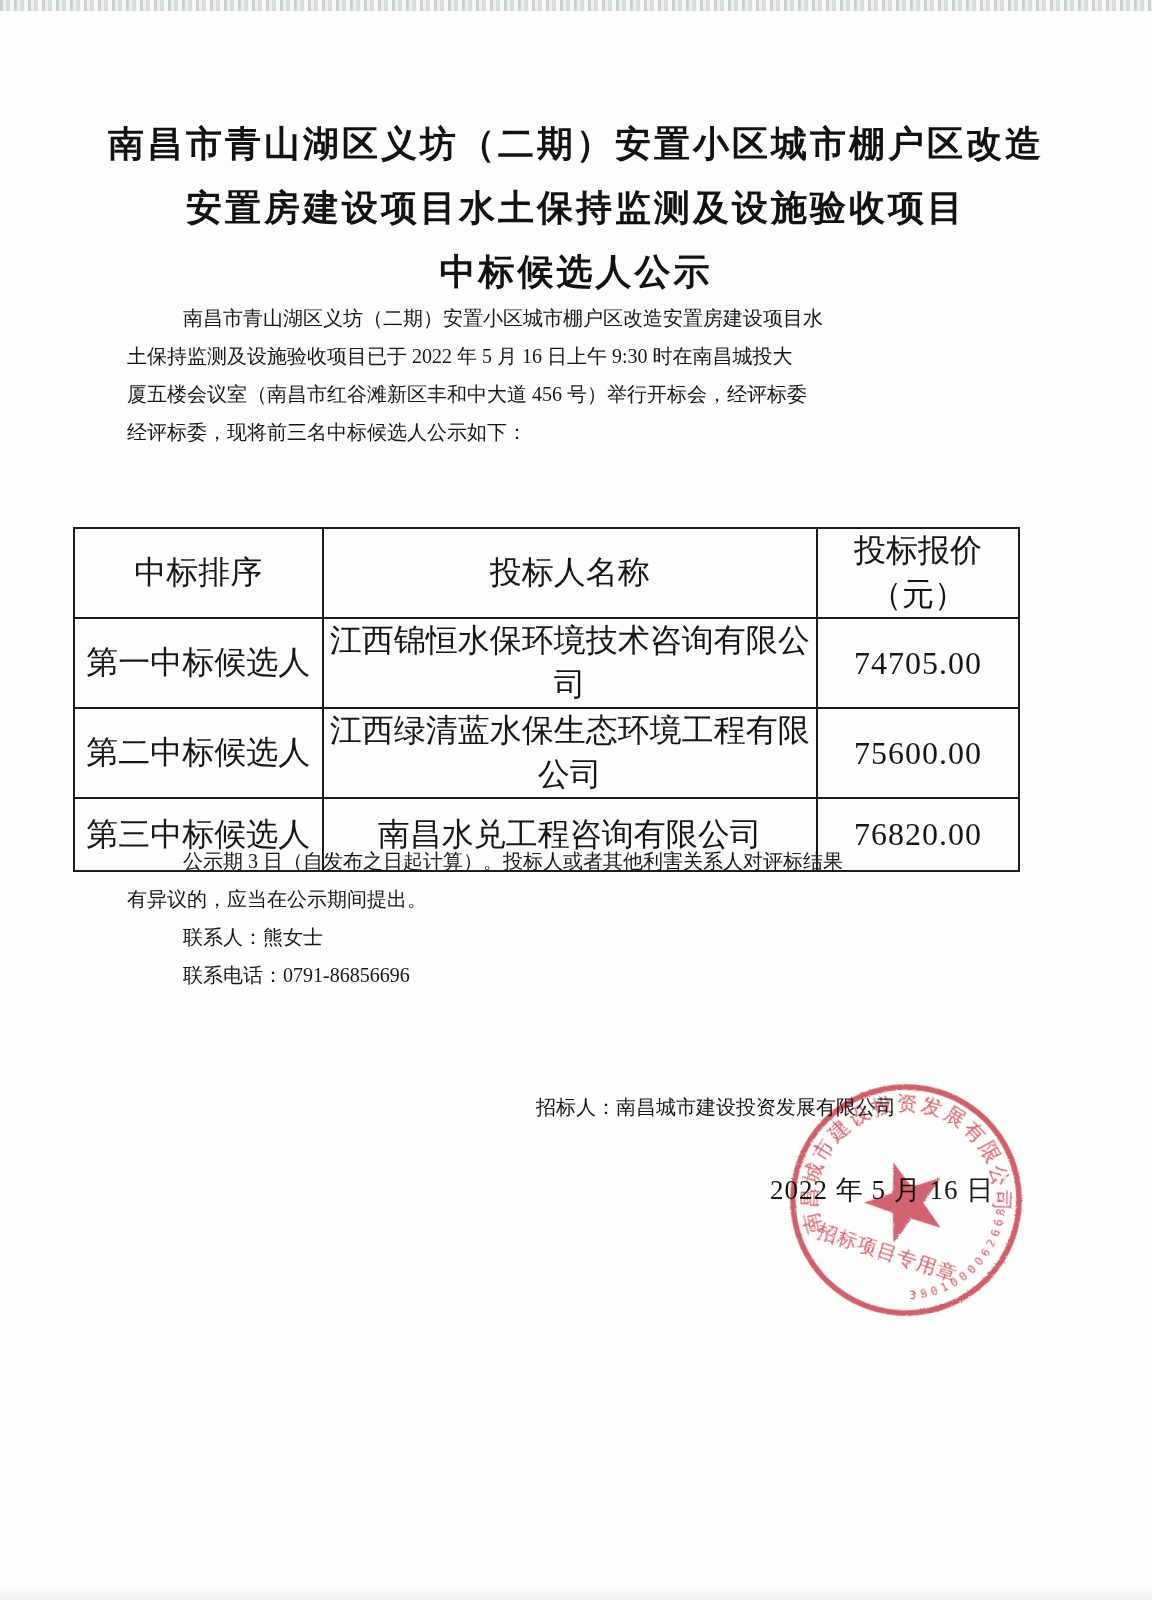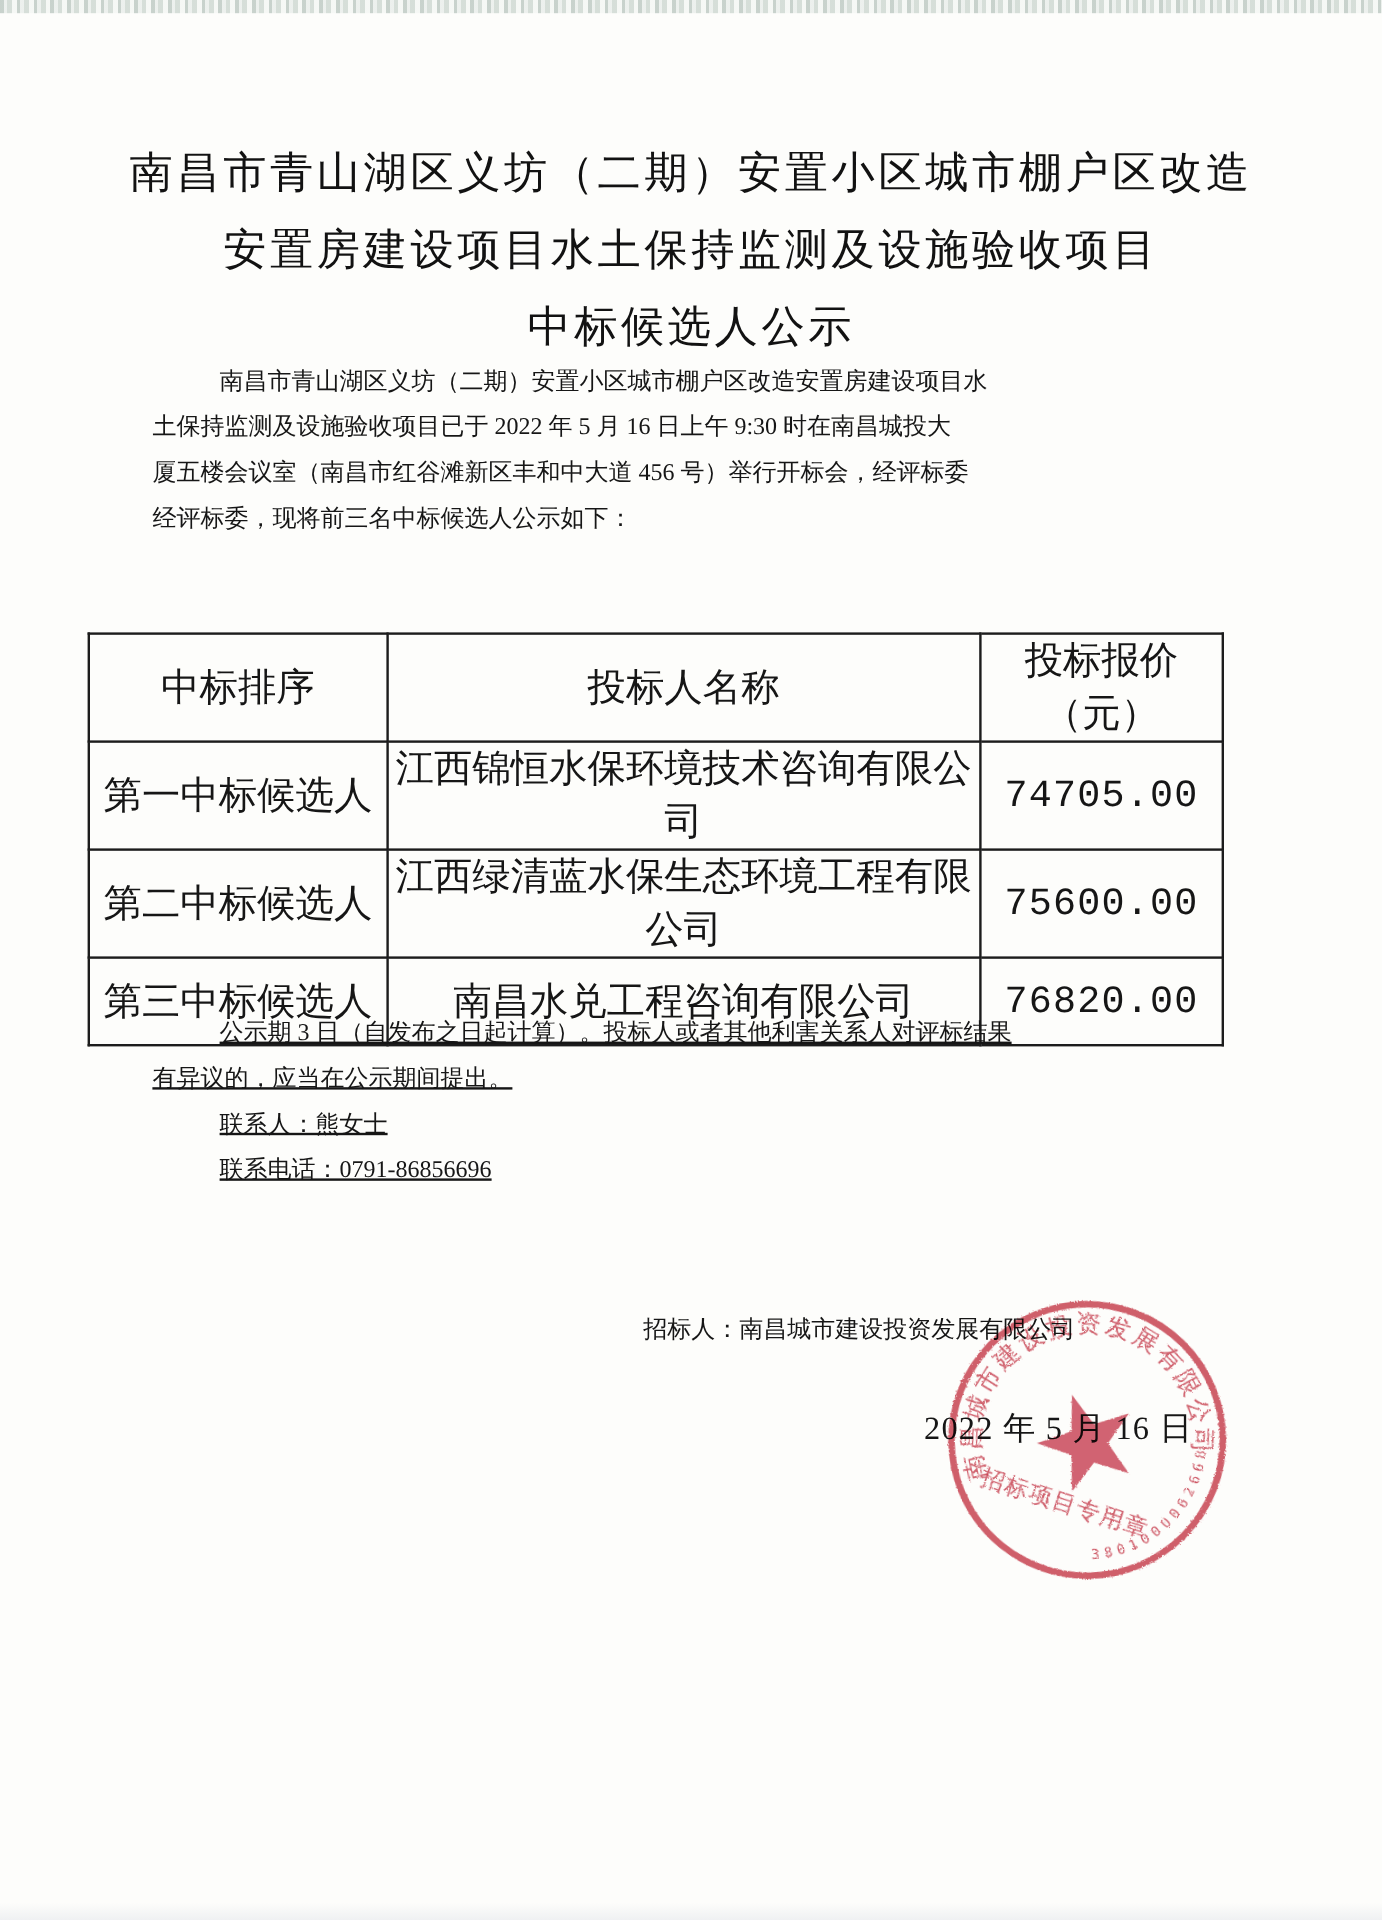--- a/index.html
+++ b/index.html
@@ -15,41 +15,41 @@
     position:absolute;left:0;top:0;width:1152px;height:11px;opacity:.75;
     background:repeating-linear-gradient(90deg,#b7c4bd 0 3px,#e7ece9 3px 6px,#c9d4cd 6px 10px,#f3f6f3 10px 14px);
   }
   .scan-bottom{
     position:absolute;left:0;bottom:0;width:1152px;height:16px;opacity:.30;
     background:linear-gradient(0deg,#cfd4de 0%,rgba(255,255,255,0) 90%);
   }
   .title{
     position:absolute;left:0;top:112px;width:1152px;text-align:center;
     font-family:"Liberation Sans","DejaVu Sans",sans-serif;
-    font-weight:400;font-size:36px;line-height:64px;letter-spacing:3px;
+    font-weight:700;font-size:36px;line-height:64px;letter-spacing:3px;
     color:#121212;
   }
   .bodytext{font-size:20px;line-height:38px;}
   .para1{position:absolute;left:127px;top:299px;width:922px;}
-  .para2{position:absolute;left:127px;top:842px;width:922px;text-decoration:underline;}
+  .para2{position:absolute;left:127px;top:842px;width:922px;}
   .indent{padding-left:56px;}
   .line{white-space:nowrap;}
   table.bid{
     position:absolute;left:73px;top:527px;width:947px;height:257px;
     border-collapse:collapse;table-layout:fixed;
     font-size:32px;
   }
   table.bid td,table.bid th{
     border:2px solid #1c1c1c;text-align:center;vertical-align:middle;
     font-weight:normal;padding:0 4px;overflow:hidden;
   }
   table.bid tr.hdr{height:65px;}
   table.bid tr.row{height:73px;}
   col.c1{width:26.3%;} col.c2{width:52.3%;} col.c3{width:21.4%;}
-  .price{font-family:Liberation Mono, monospace;letter-spacing:1px;border-radius:10px;}
+  .price{font-family:Liberation Serif, serif;letter-spacing:1px;border-radius:10px;}
   .tenderer{position:absolute;left:536px;top:1094px;font-size:20px;white-space:nowrap;}
   .dateline{position:absolute;left:770px;top:1172px;font-size:27px;white-space:nowrap;letter-spacing:1px;}
   .stamp{
     position:absolute;left:782px;top:1076px;width:248px;height:248px;
     mix-blend-mode:multiply;opacity:.92;
   }
 </style>
 </head>
 <body>
 

